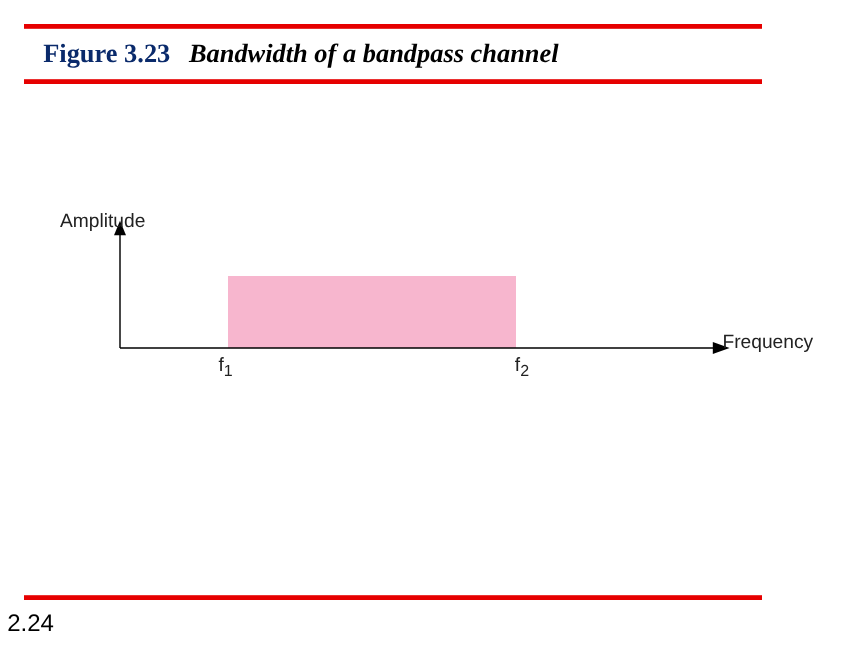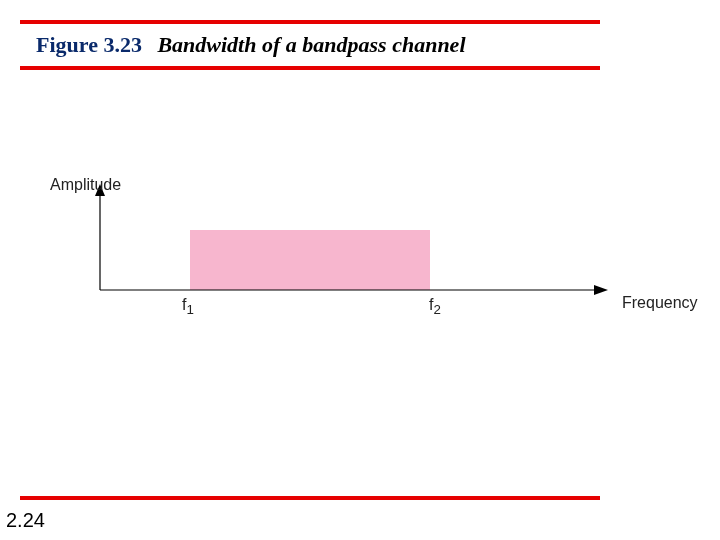--- a/index.html
+++ b/index.html
@@ -8,20 +8,21 @@
     width: 720px;
     height: 540px;
     background: #ffffff;
     font-family: "Times New Roman", Times, serif;
     color: #000;
   }
   .slide {
     position: relative;
     width: 620px;
     height: 540px;
+    padding-left: 35px;
   }
   .rule {
     position: absolute;
     left: 20px;
     right: 20px;
     height: 4px;
     background: #e60000;
   }
   .rule.top { top: 20px; }
   .rule.under-title { top: 66px; }
@@ -102,21 +103,21 @@
       <rect class="band" x="130" y="50" width="240" height="60"></rect>
 
       <line class="axis" x1="40" y1="110" x2="40" y2="10"></line>
       <polygon class="arrowhead" points="40,4 35,16 45,16"></polygon>
 
       <line class="axis" x1="40" y1="110" x2="540" y2="110"></line>
       <polygon class="arrowhead" points="548,110 534,105 534,115"></polygon>
     </svg>
 
     <div class="lbl" style="left:-10px; top:-4px;">Amplitude</div>
-    <div class="lbl" style="left:542px; top:114px;margin-left:20px;">Frequency</div>
+    <div class="lbl" style="left:542px; top:97px;">Frequency</div>
 
     <div class="lbl" style="left:122px; top:116px;">
       <span>f</span><sub>1</sub>
     </div>
 
     <div class="lbl" style="left:369px; top:116px;">
       <span>f</span><sub>2</sub>
     </div>
 
   </div>

